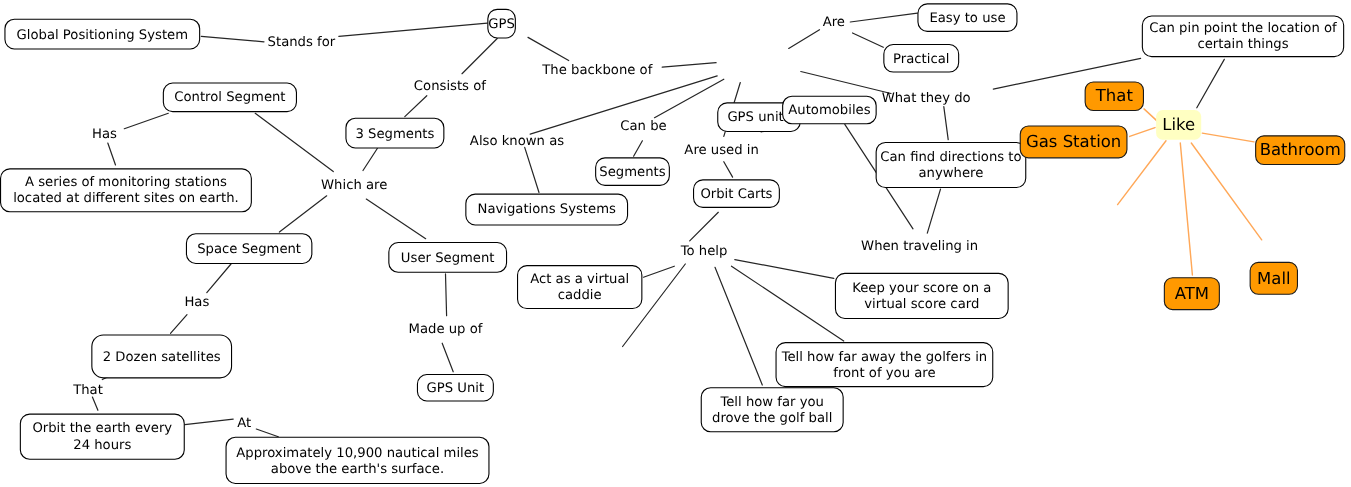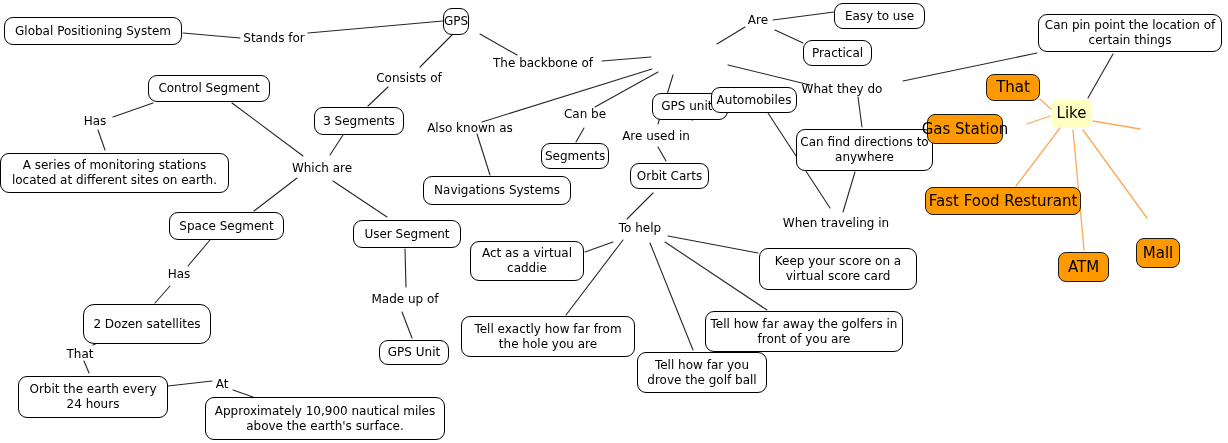--- a/index.html
+++ b/index.html
@@ -91,28 +91,27 @@
   <div class="node" style="left:1038px;top:14px;width:184px;height:38px;">Can pin point the location of certain things</div>
   <div class="node" style="left:796px;top:129px;width:137px;height:42px;">Can find directions to anywhere</div>
   <div class="node nw" style="left:630px;top:163px;width:79px;height:26px;">Orbit Carts</div>
   <div class="node nw" style="left:169px;top:212px;width:115px;height:28px;">Space Segment</div>
   <div class="node nw" style="left:353px;top:220px;width:108px;height:28px;">User Segment</div>
   <div class="node nw" style="left:83px;top:304px;width:128px;height:40px;border-radius:11px;">2 Dozen satellites</div>
   <div class="node nw" style="left:379px;top:340px;width:70px;height:25px;">GPS Unit</div>
   <div class="node" style="left:18px;top:376px;width:150px;height:42px;">Orbit the earth every 24 hours</div>
   <div class="node" style="left:205px;top:397px;width:240px;height:43px;">Approximately 10,900 nautical miles above the earth's surface.</div>
   <div class="node" style="left:470px;top:241px;width:114px;height:40px;">Act as a virtual caddie</div>
-  <div class="node" style="left:461px;top:316px;width:174px;height:41px;">Tell exactly how far from the hole you are</div>
   <div class="node" style="left:637px;top:352px;width:130px;height:41px;">Tell how far you drove the golf ball</div>
   <div class="node" style="left:759px;top:248px;width:158px;height:42px;">Keep your score on a virtual score card</div>
   <div class="node" style="left:705px;top:311px;width:198px;height:41px;">Tell how far away the golfers in front of you are</div>
 
   <div class="node place" style="left:986px;top:74px;width:54px;height:27px;">That</div>
-  <div class="node place" style="left:927px;top:114px;width:76px;height:30px;">Gas Station</div>
-  <div class="node place" style="left:925px;top:187px;width:156px;height:28px;">Fast Food Resturant</div>
+  <div class="node place" style="left:927px;top:114px;width:98px;height:30px;">Gas Station</div>
+  <div class="node place" style="left:1141px;top:123px;width:82px;height:27px;">Bathroom</div>
   <div class="node place" style="left:1136px;top:220px;width:44px;height:30px;margin-top:18px;">Mall</div>
   <div class="node place" style="left:1058px;top:252px;width:51px;height:30px;">ATM</div>
 
   <div class="node hub" style="left:1051px;top:100px;width:41px;height:27px;">Like</div>
 
   <div class="lp" style="left:274px;top:38px;">Stands for</div>
   <div class="lp" style="left:409px;top:78px;">Consists of</div>
   <div class="lp" style="left:543px;top:63px;">The backbone of</div>
   <div class="lp" style="left:758px;top:20px;">Are</div>
   <div class="lp" style="left:842px;top:89px;">What they do</div>

